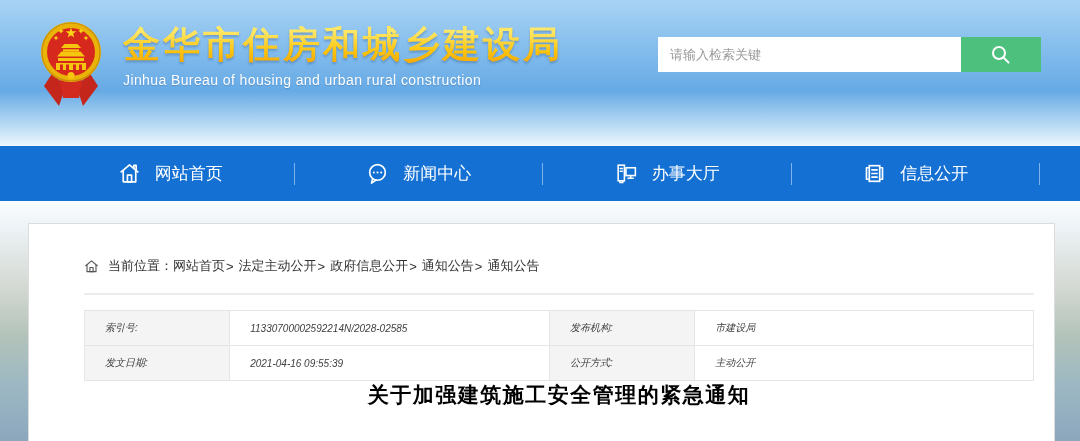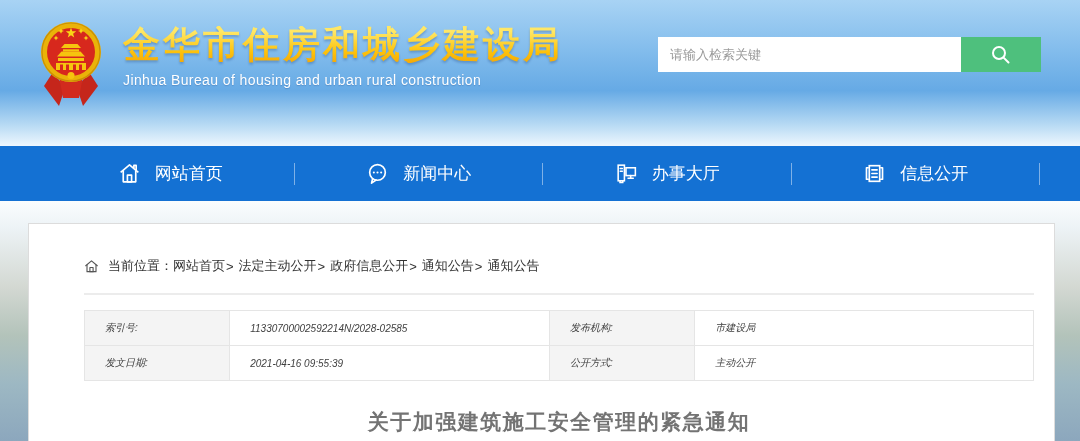--- a/index.html
+++ b/index.html
@@ -52,21 +52,21 @@
   .crumb { color:#333; cursor:pointer; }
   .crumb-sep { margin:0 5px 0 1px; color:#333; }
   .divider { margin-top:18px; height:2px; background:#ececec; }
 
   table.doc-info { width:100%; margin-top:15px; border-collapse:collapse; font-size:10px; color:#404040;font-style:italic; }
   .doc-info td { border:1px solid #e5e5e5; height:35px; padding-left:20px; }
   .doc-info td.lbl { background:#f4f4f4; width:15.3%; }
   .doc-info td.v1 { width:33.7%; }
   .doc-info td.v2 { width:35.7%; }
 
-  .article-title { margin-top:27px; text-align:center; font-size:21px; font-weight:bold; color:#737373; letter-spacing:1.5px; }
+  .article-title { text-align:center; font-size:21px; font-weight:bold; color:#000000; letter-spacing:1.5px; }
 
   :root { --blue:#1471d3; --green:#4ec07d; }
 </style>
 </head>
 <body>
 
 <div class="header">
   <div class="header-inner">
     <div class="brand">
       <svg class="emblem" viewBox="0 0 64 100">

